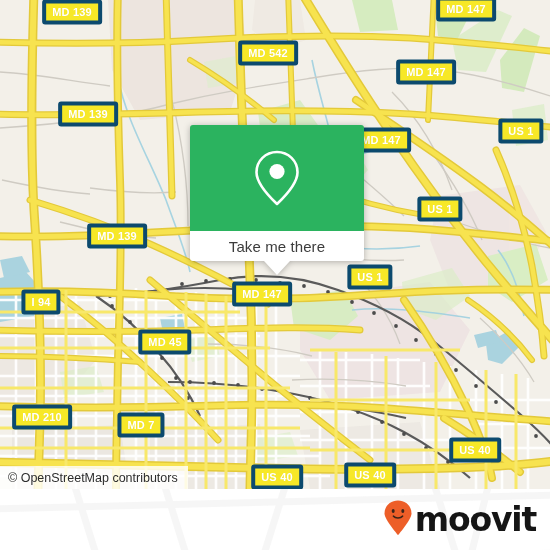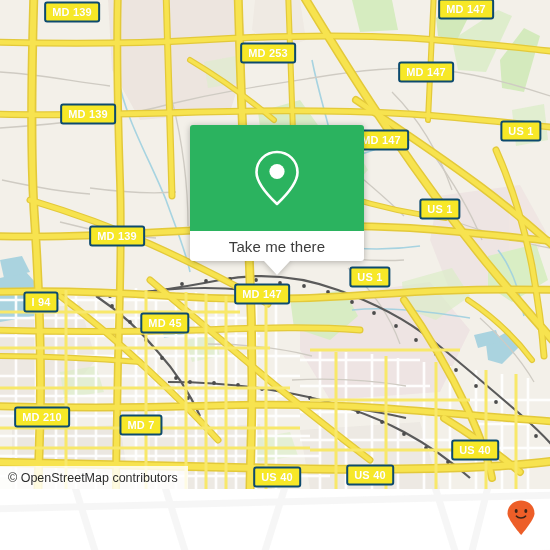--- a/index.html
+++ b/index.html
@@ -8,21 +8,21 @@
   #page{position:relative;width:550px;height:550px;overflow:hidden;background:#fff;}
 
   
   #map{position:absolute;left:0;top:0;width:550px;height:489px;overflow:hidden;background:#f3f0e9;}
   #map svg{display:block;}
 
   
   .shield{
     position:absolute;
     background:#f7e827;
-    border:2px solid #0c4a6e;
+    border:4px solid #0c4a6e;
     border-radius:3px;
     color:#ffffff;
     font-family:"Liberation Sans",sans-serif;
     font-weight:bold;
     font-size:11px;
     line-height:14px;
     padding:1px 6px 2px 6px;
     white-space:nowrap;
     letter-spacing:.2px;
     transform:translate(-50%,-50%);
@@ -278,32 +278,32 @@
       <g fill="none" stroke="#f8e86a" stroke-width="3">
         <path d="M-5 312 H240 M-5 348 H270 M-5 388 H290 M-5 428 H300 M-5 448 H310"></path>
         <path d="M66 290 V489 M146 290 V489 M186 292 V489 M206 294 V489 M226 296 V489 M266 302 V489"></path>
         <path d="M310 350 H460 M310 400 H470 M310 450 H480"></path>
         <path d="M336 352 V489 M386 356 V489 M436 362 V489 M486 370 V489 M516 374 V489"></path>
       </g>
     </svg>
 
     <div>
       <div class="shield" style="left:72px;top:12px">MD 139</div>
-      <div class="shield" style="left:268px;top:53px">MD 253</div>
+      <div class="shield" style="left:268px;top:53px">MD 542</div>
       <div class="shield" style="left:466px;top:9px">MD 147</div>
       <div class="shield" style="left:426px;top:72px">MD 147</div>
       <div class="shield" style="left:88px;top:114px">MD 139</div>
       <div class="shield" style="left:381px;top:140px">MD 147</div>
       <div class="shield" style="left:521px;top:131px">US 1</div>
       <div class="shield" style="left:440px;top:209px">US 1</div>
       <div class="shield" style="left:117px;top:236px">MD 139</div>
       <div class="shield" style="left:262px;top:294px">MD 147</div>
       <div class="shield" style="left:370px;top:277px">US 1</div>
       <div class="shield" style="left:41px;top:302px">I 94</div>
-      <div class="shield" style="left:165px;top:323px">MD 45</div>
+      <div class="shield" style="left:165px;top:342px">MD 45</div>
       <div class="shield" style="left:42px;top:417px">MD 210</div>
       <div class="shield" style="left:141px;top:425px">MD 7</div>
       <div class="shield" style="left:475px;top:450px">US 40</div>
       <div class="shield" style="left:277px;top:477px">US 40</div>
       <div class="shield" style="left:370px;top:475px">US 40</div>
     </div>
 
     <div id="callout">
       <div id="callout-head">
         <span>
@@ -340,16 +340,17 @@
 
     <div id="brand">
       <span>
         <svg width="30" height="36" viewBox="0 0 30 36" xmlns="http://www.w3.org/2000/svg">
           <path d="M15 35 C15 35 28.5 19.5 28.5 13.4 C28.5 5.9 22.4 0.5 15 0.5 C7.6 0.5 1.5 5.9 1.5 13.4 C1.5 19.5 15 35 15 35 Z" fill="#ed5e28"></path>
           <ellipse cx="10.2" cy="11" rx="1.5" ry="2" fill="#3b2418"></ellipse>
           <ellipse cx="19.8" cy="11" rx="1.5" ry="2" fill="#3b2418"></ellipse>
           <path d="M10.5 16.2 C12.4 18.6 17.6 18.6 19.5 16.2" fill="none" stroke="#3b2418" stroke-width="1.7" stroke-linecap="round"></path>
         </svg>
       </span>
+      <span id="brand-word">moovit</span>
     </div>
   </div>
 
 </div>
 
 </body></html>

